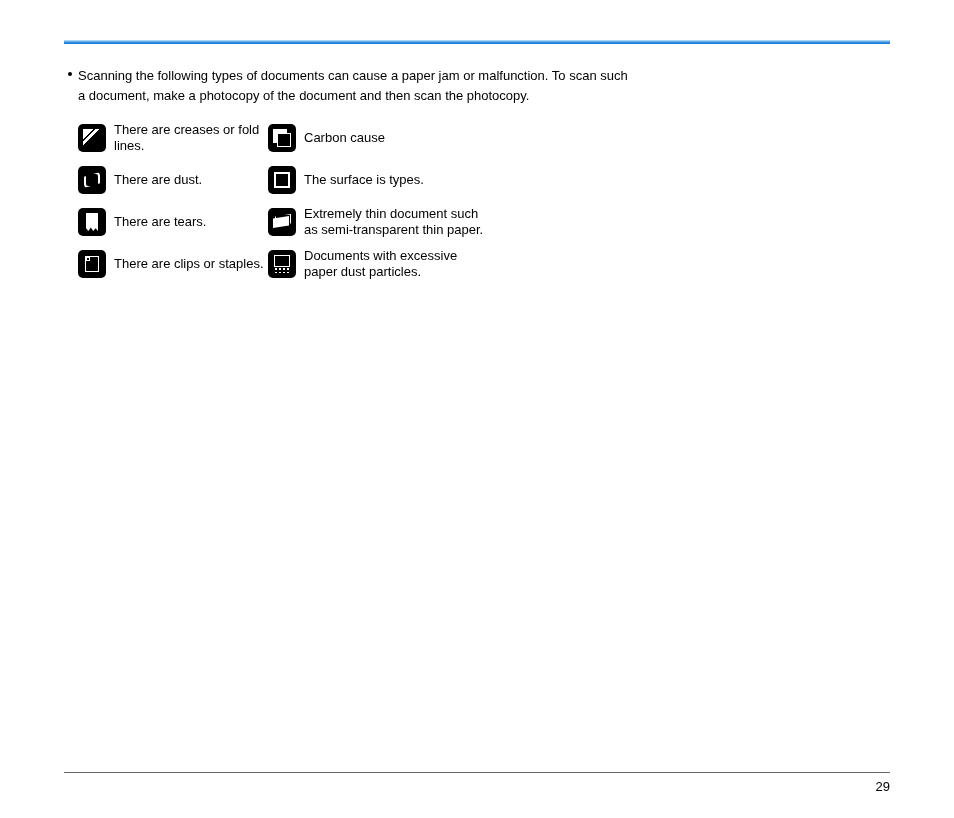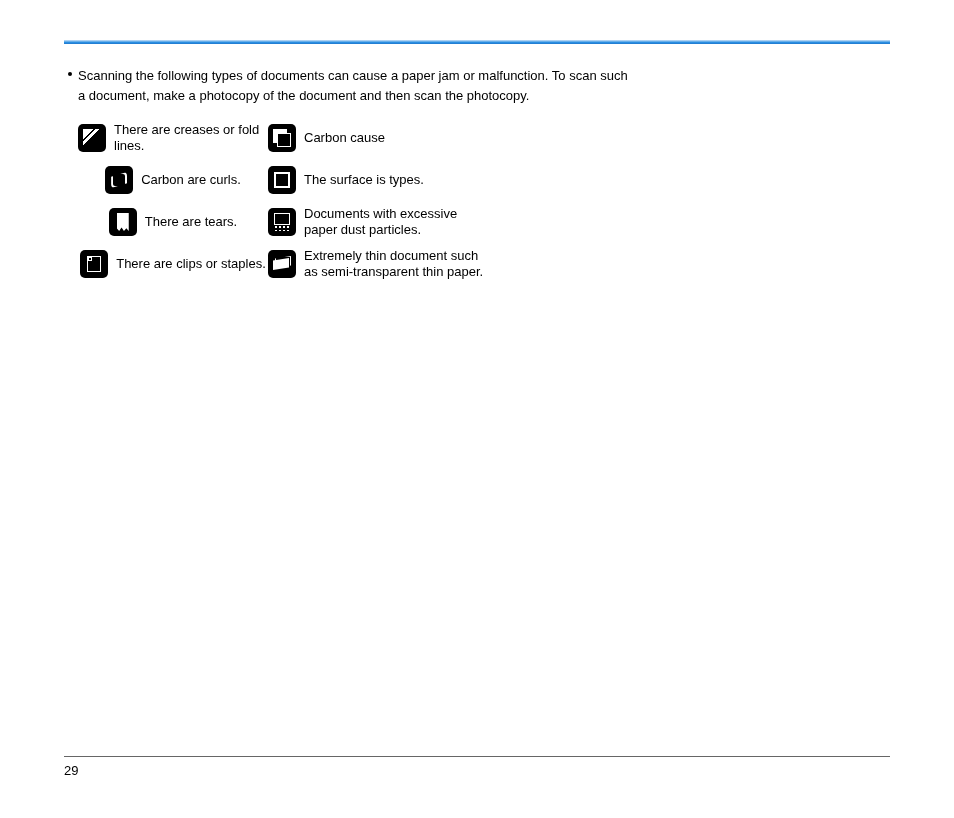--- a/index.html
+++ b/index.html
@@ -45,21 +45,21 @@
   }
   .two-col {
     display: flex;
     margin-left: 10px;
     margin-top: 4px;
   }
   .col {
     display: flex;
     flex-direction: column;
   }
-  .col.left  { width: 190px; align-items: center; }
+  .col.left  { width: 190px; }
   .col.right { width: 220px; }
   .row {
     display: flex;
     align-items: center;
     height: 42px;
   }
   .row .icon {
     flex: none;
     margin-right: 8px;
   }
@@ -144,22 +144,22 @@
     box-sizing:border-box; border:1.5px solid #fff;
   }
   .ic-dust::after{
     content:"";
     position:absolute; left:6px; right:6px; bottom:5px; height:6px;
     background-image: radial-gradient(#fff 0.8px, transparent 0.8px);
     background-size: 4px 4px;
   }
   .footer {
     position: absolute;
-    left: 64px; right: 64px; bottom: 40px;
-    text-align: left;
+    left: 64px; right: 64px; bottom: 24px;
+    text-align: right;
   }
   .footer-rule {
     height: 1px;
     background: #666;
     margin-bottom: 6px;
   }
   .page-num { font-size: 13px; }
 </style>
 </head>
 <body>
@@ -174,21 +174,21 @@
     </div>
 
     <div class="two-col">
       <div class="col left">
         <div class="row">
           <span class="icon ic-crease"></span>
           <span class="label">There are creases or fold lines.</span>
         </div>
         <div class="row">
           <span class="icon ic-curl"></span>
-          <span class="label">Carbon are curls.</span>
+          <span class="label">There are dust.</span>
         </div>
         <div class="row">
           <span class="icon ic-tear"></span>
           <span class="label">There are tears.</span>
         </div>
         <div class="row">
           <span class="icon ic-clip"></span>
           <span class="label">There are clips or staples.</span>
         </div>
       </div>
@@ -196,26 +196,26 @@
       <div class="col right">
         <div class="row">
           <span class="icon ic-carbon"></span>
           <span class="label">Carbon cause</span>
         </div>
         <div class="row">
           <span class="icon ic-coated"></span>
           <span class="label">The surface is types.</span>
         </div>
         <div class="row">
+          <span class="icon ic-thin"></span>
+          <span class="label">Extremely thin document such as semi-transparent thin paper.</span>
+        </div>
+        <div class="row">
           <span class="icon ic-dust"></span>
           <span class="label">Documents with excessive paper dust particles.</span>
-        </div>
-        <div class="row">
-          <span class="icon ic-thin"></span>
-          <span class="label">Extremely thin document such as semi-transparent thin paper.</span>
         </div>
       </div>
     </div>
   </div>
 
   <div class="footer">
     <div class="footer-rule"></div>
     <span class="page-num">29</span>
   </div>
 </div>

